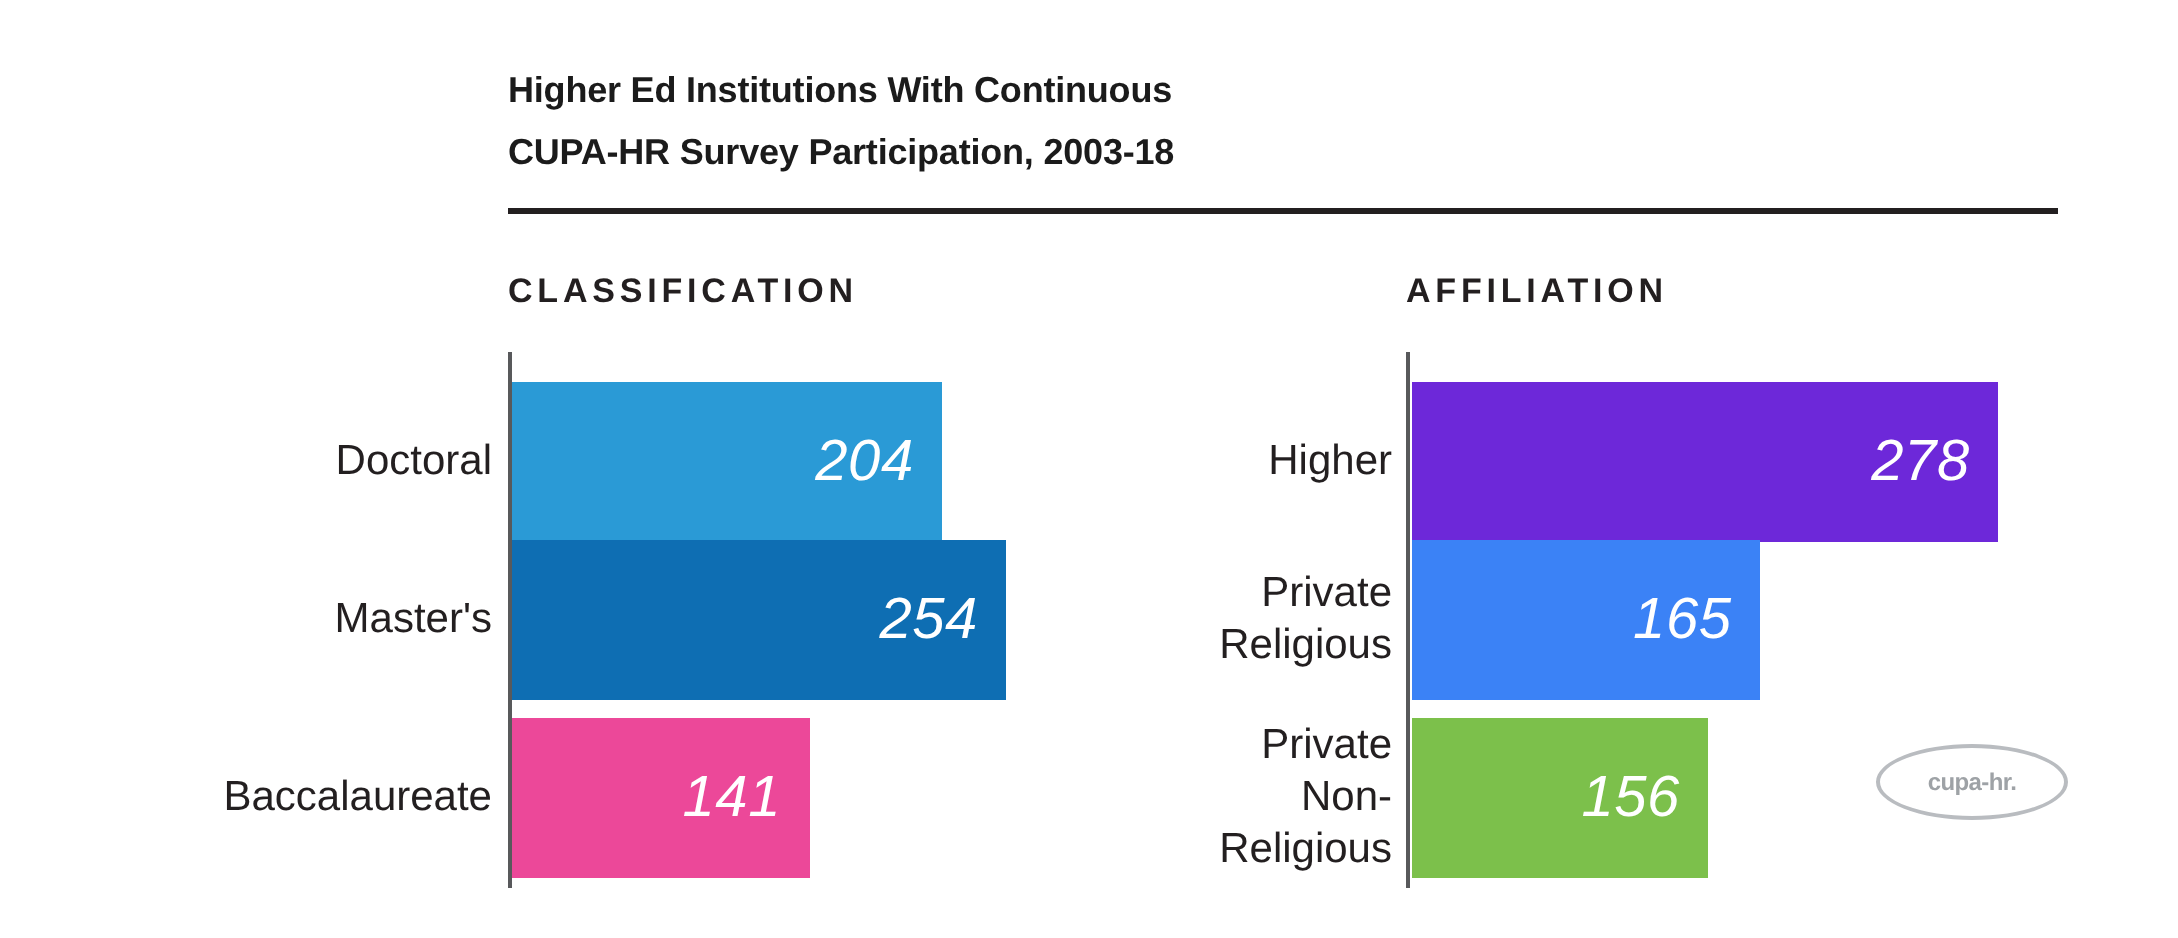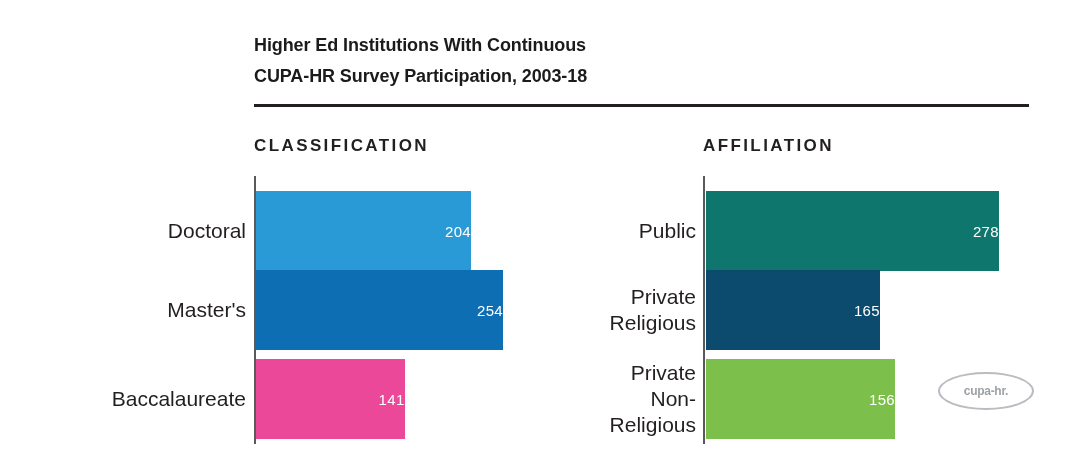--- a/index.html
+++ b/index.html
@@ -104,22 +104,24 @@
     position: absolute;
     left: 136px;
     top: 3px;
     height: 80px;
     display: flex;
     align-items: center;
     justify-content: flex-end;
   }
   .bar-value {
     color: #ffffff;
-    font-size: 15px;
+    font-size: 29px;
+    padding-right: 14px;
     letter-spacing: 0.3px;
+    font-style: italic;
   }
 
   
   .logo {
     position: absolute;
     left: 938px;
     top: 372px;
     width: 98px;
     height: 40px;
   }
@@ -184,38 +186,38 @@
       <div class="bar" id="c-bar-2" style="width: 148.554px; background: #ec4899;">
         <span class="bar-value">141</span>
       </div>
     </div>
   </div>
 
   <div class="panel" id="panel-affiliation">
     <div class="axis-line"></div>
 
     <div class="row r0">
-      <div class="row-label">Public</div>
-      <div class="bar" id="a-bar-0" style="width: 292.893px; background: #0f766e;">
+      <div class="row-label">Higher</div>
+      <div class="bar" id="a-bar-0" style="width: 292.893px; background: #6d28d9;">
         <span class="bar-value">278</span>
       </div>
     </div>
 
     <div class="row r1">
       <div class="row-label">Private
 Religious</div>
-      <div class="bar" id="a-bar-1" style="width: 173.839px; background: #0c4a6e;">
+      <div class="bar" id="a-bar-1" style="width: 173.839px; background: #3b82f6;">
         <span class="bar-value">165</span>
       </div>
     </div>
 
     <div class="row r2">
       <div class="row-label">Private
 Non-Religious</div>
-      <div class="bar" id="a-bar-2" style="width: 189px; background: rgb(124, 192, 75);">
+      <div class="bar" id="a-bar-2" style="width: 148px; background: rgb(124, 192, 75);">
         <span class="bar-value">156</span>
       </div>
     </div>
   </div>
 
   <div class="logo">
     <div class="logo-oval"></div>
     <div class="logo-text">cupa-hr.</div>
   </div>
 

